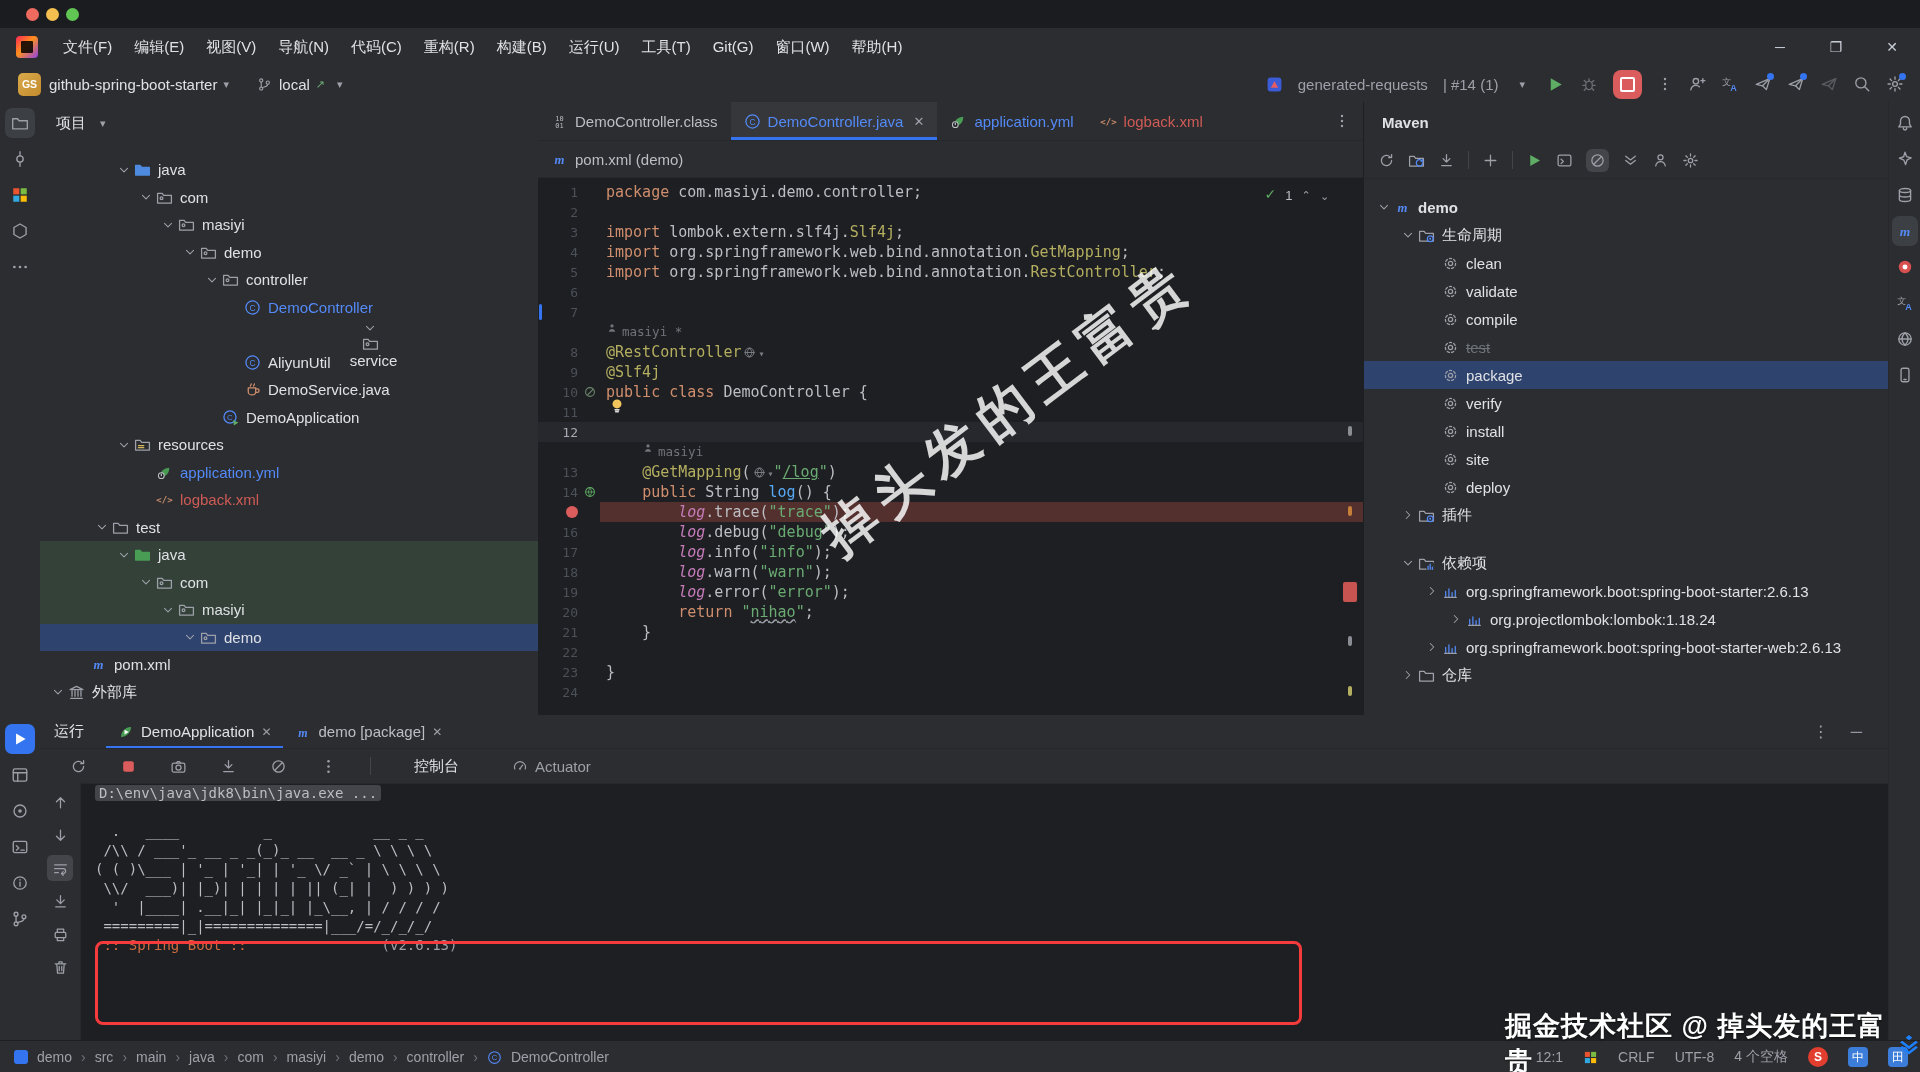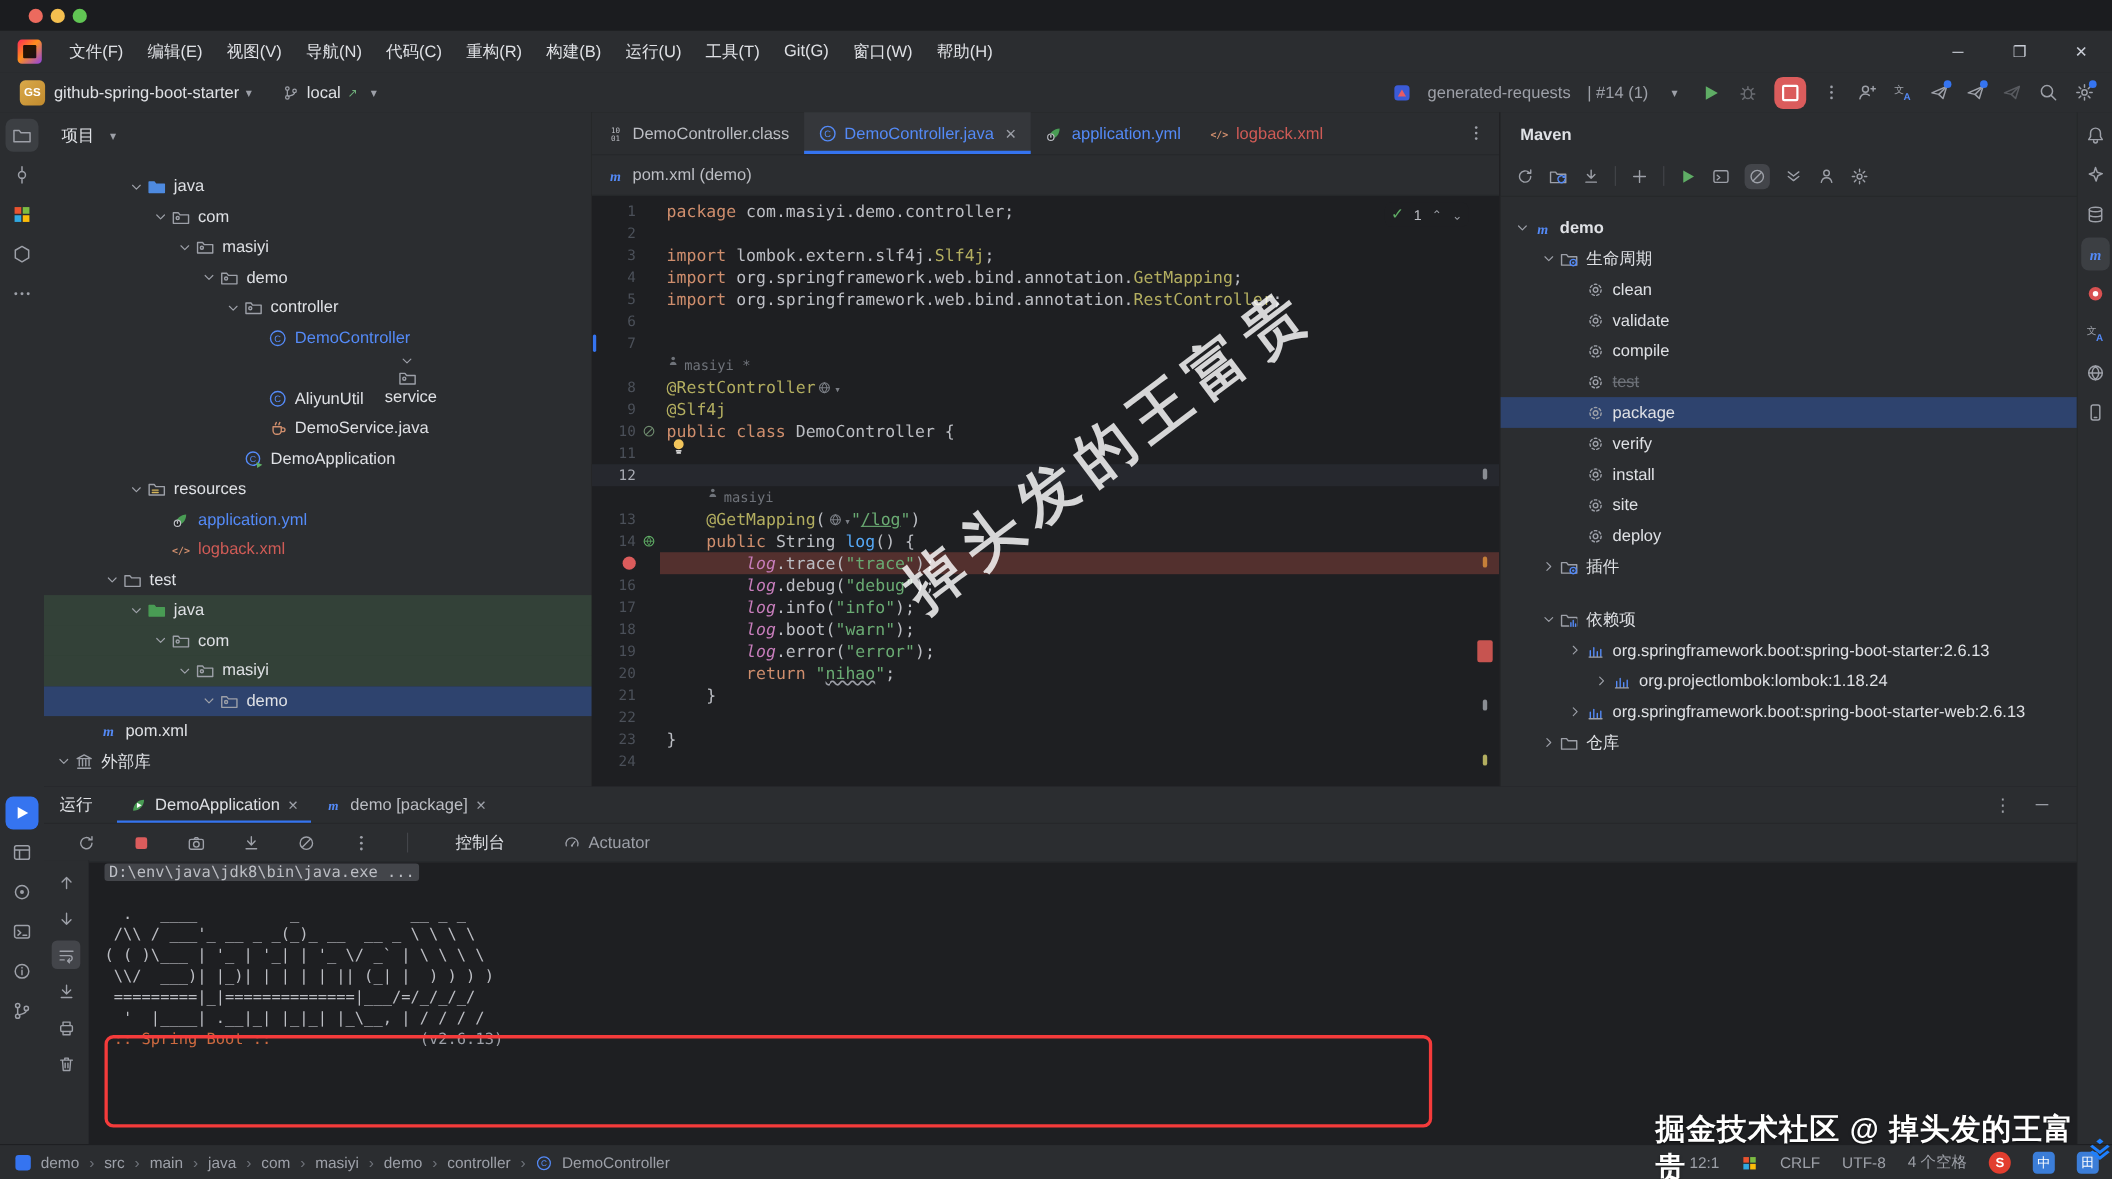--- a/index.html
+++ b/index.html
@@ -779,21 +779,21 @@
             <span class="num">17</span>
             <span class="gslot"></span>
           </div>
           <div class="codecell"><span class="pl">        </span><span class="fld">log</span><span class="pl">.info(</span><span class="st">"info"</span><span class="pl">);</span></div>
         </div>
         <div class="crow">
           <div class="gut">
             <span class="num">18</span>
             <span class="gslot"></span>
           </div>
-          <div class="codecell"><span class="pl">        </span><span class="fld">log</span><span class="pl">.boot(</span><span class="st">"warn"</span><span class="pl">);</span></div>
+          <div class="codecell"><span class="pl">        </span><span class="fld">log</span><span class="pl">.warn(</span><span class="st">"warn"</span><span class="pl">);</span></div>
         </div>
         <div class="crow">
           <div class="gut">
             <span class="num">19</span>
             <span class="gslot"></span>
           </div>
           <div class="codecell"><span class="pl">        </span><span class="fld">log</span><span class="pl">.error(</span><span class="st">"error"</span><span class="pl">);</span></div>
         </div>
         <div class="crow">
           <div class="gut">
@@ -1279,22 +1279,22 @@
           </svg>
         </div>
       </div>
     <div id="cbody">
         <div class="cline cmd"><span class="cmdspan">D:\env\java\jdk8\bin\java.exe ...</span></div>
         <div class="cline art"></div>
         <div class="cline art">  .   ____          _            __ _ _</div>
         <div class="cline art"> /\\ / ___'_ __ _ _(_)_ __  __ _ \ \ \ \</div>
         <div class="cline art">( ( )\___ | '_ | '_| | '_ \/ _` | \ \ \ \</div>
         <div class="cline art"> \\/  ___)| |_)| | | | | || (_| |  ) ) ) )</div>
+        <div class="cline art">  '  |____| .__|_| |_|_| |_\__, | / / / /</div>
         <div class="cline art"> =========|_|==============|___/=/_/_/_/</div>
-        <div class="cline art">  '  |____| .__|_| |_|_| |_\__, | / / / /</div>
         <div class="cline boot"><b> :: Spring Boot :: </b><i>               (v2.6.13)</i></div>
       </div>
     <div id="redrect"></div>
   </div>
 
   <div id="statusbar">
     <div id="crumbs">
         <span style="width: 14px; height: 14px; background: rgb(53, 116, 240); border-radius: 3px; display: inline-block;"></span>
         <span>demo</span>
         <span style="color: rgb(111, 115, 122);">›</span>

